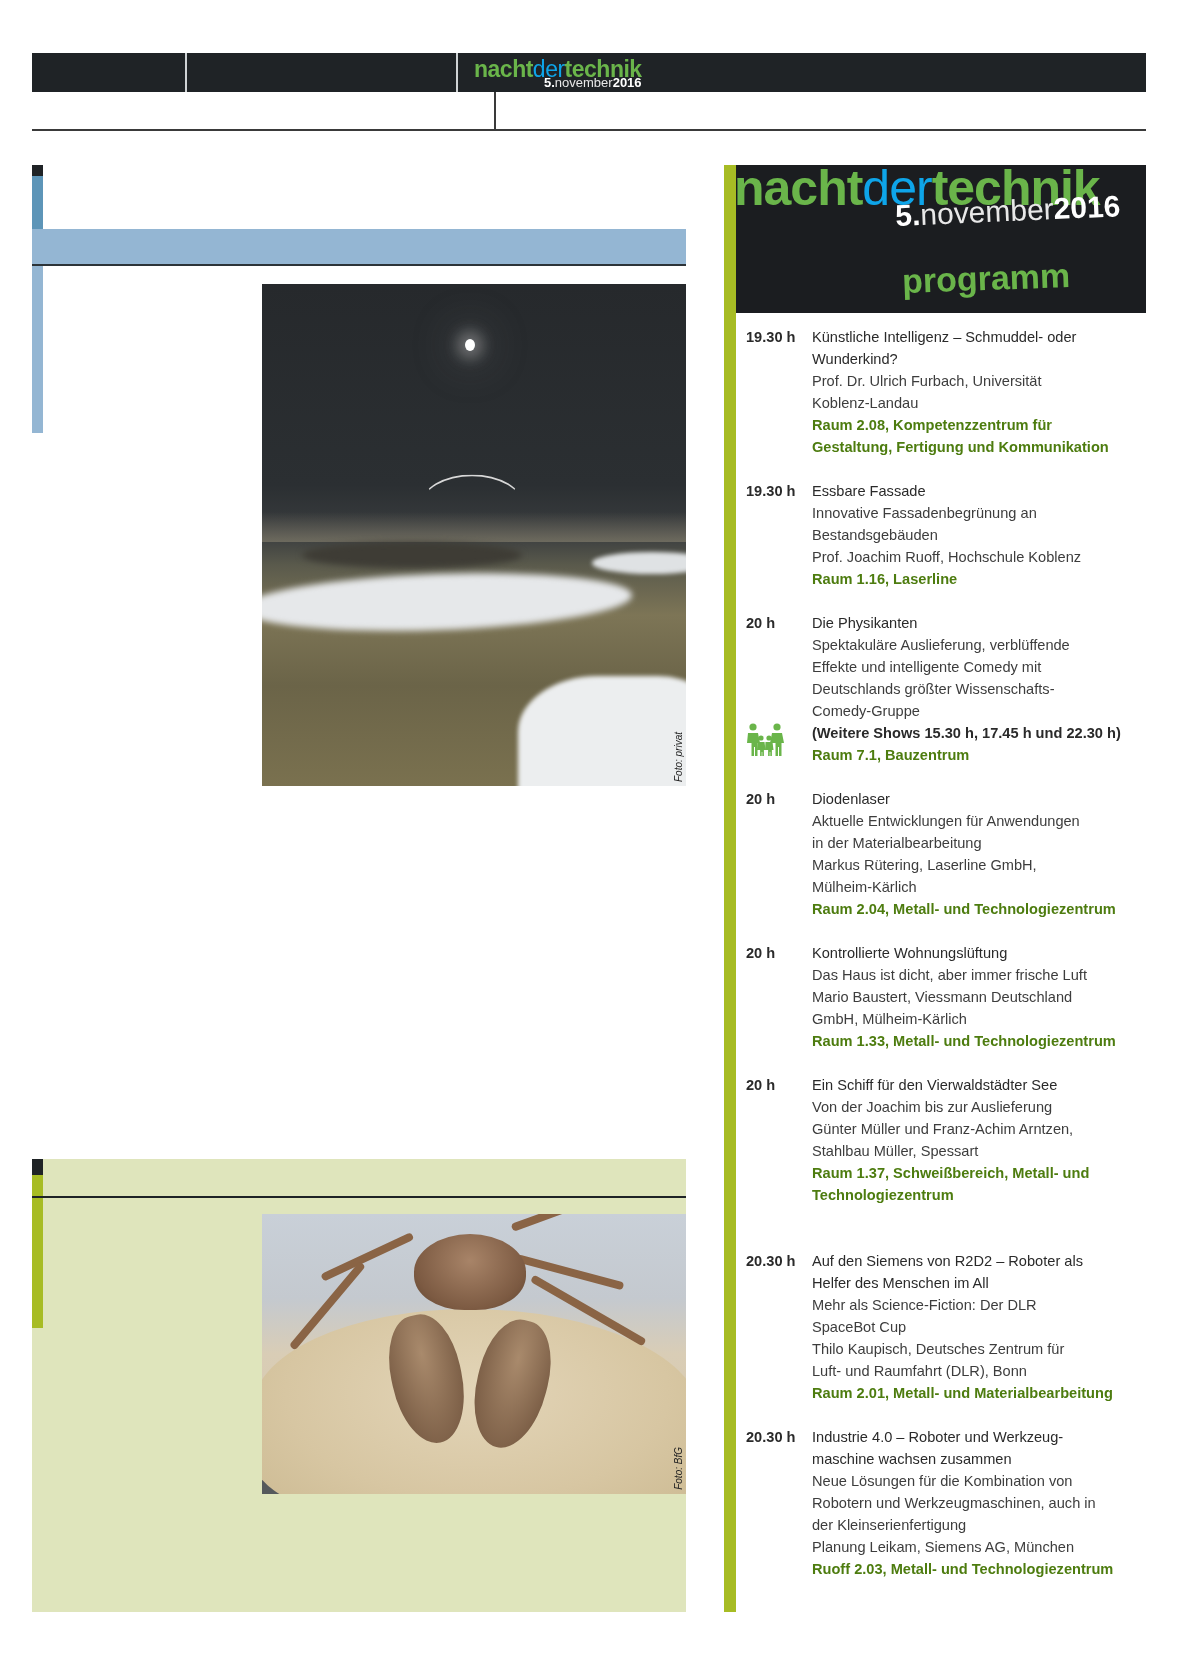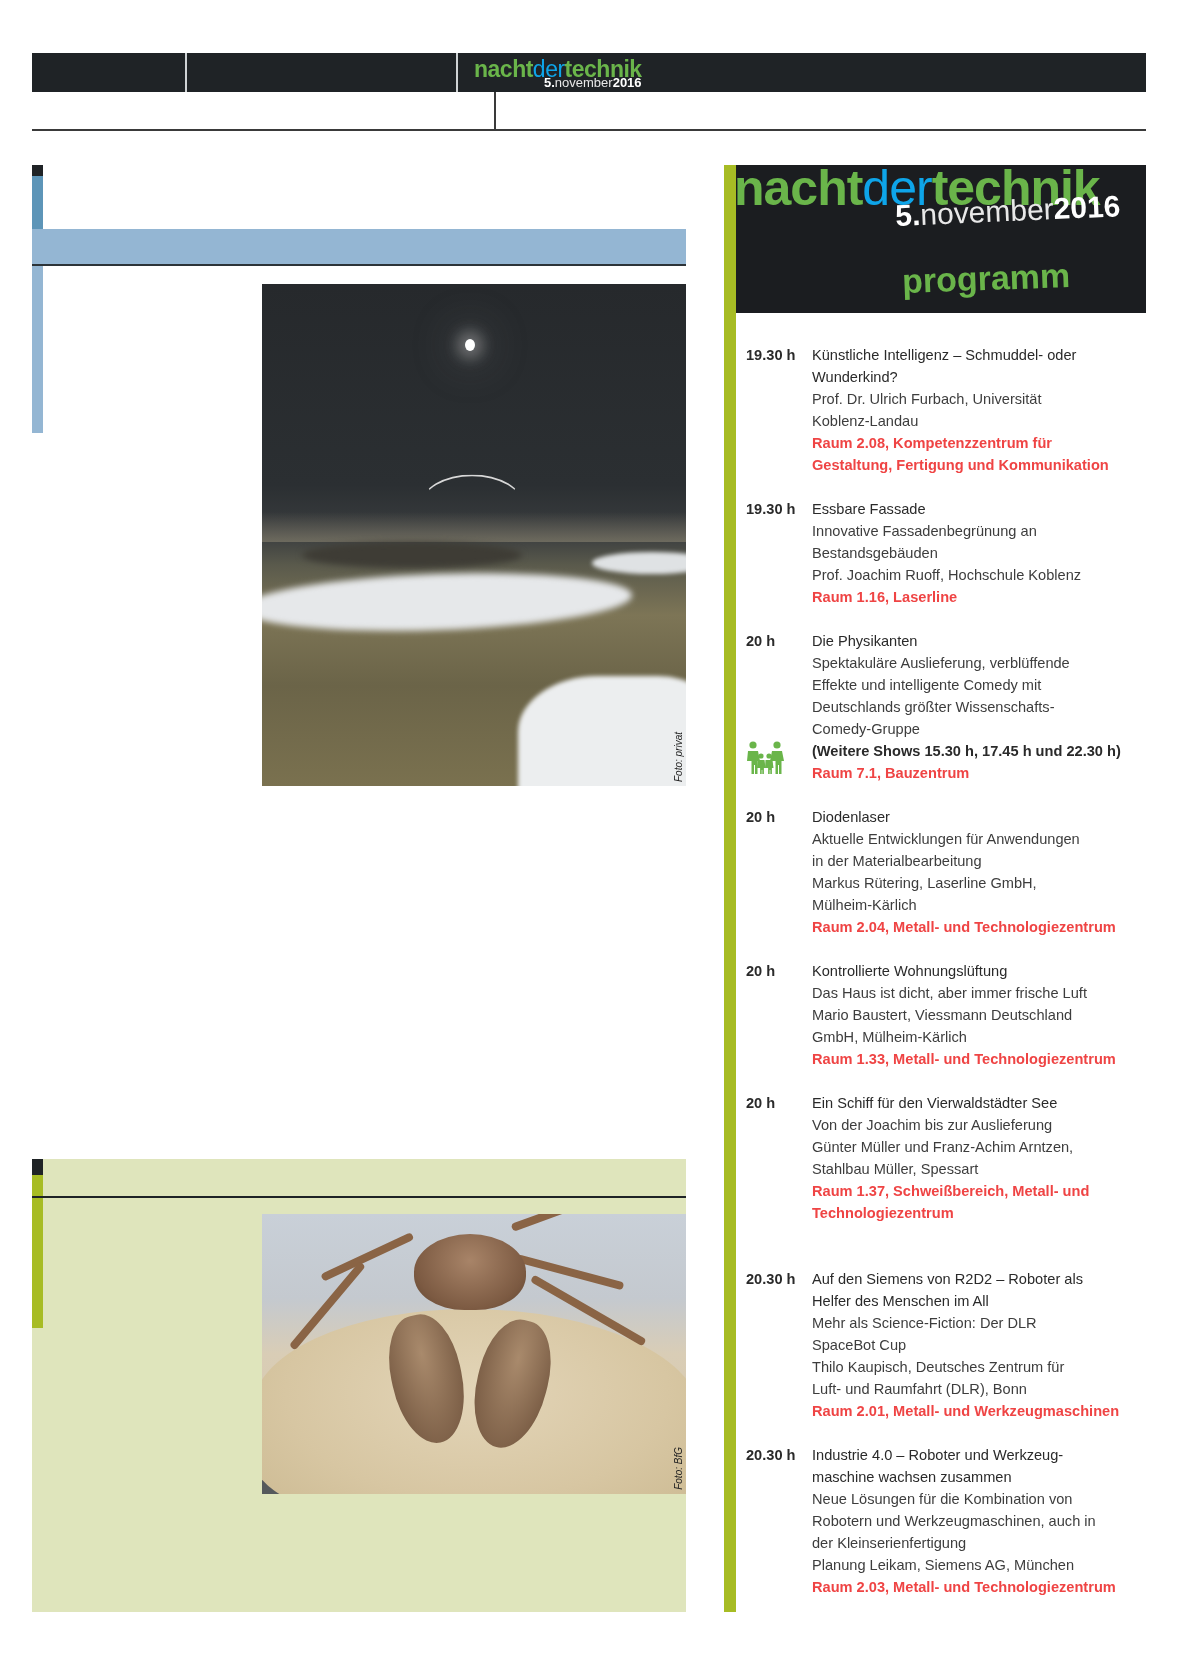--- a/index.html
+++ b/index.html
@@ -59,27 +59,27 @@
   .photo2 .credit { position: absolute; right: 2px; bottom: 4px; font-size: 10px; font-style: italic; color: #222;
                     writing-mode: vertical-rl; transform: rotate(180deg); }
 
   
   .prog-bar { position: absolute; left: 724px; top: 165px; width: 12px; height: 1447px; background: #a7bc24; }
   .prog-head { position: absolute; left: 736px; top: 165px; width: 410px; height: 148px; background: #1b1d20; overflow: hidden; }
   .prog-head .t1 { position: absolute; left: -2px; top: -2px; font-size: 50px; line-height: 1; letter-spacing: -1px; white-space: nowrap; }
   .prog-head .t2 { position: absolute; left: 160px; top: 36px; font-size: 30px; line-height: 1; white-space: nowrap; transform: rotate(-2.5deg); transform-origin: left bottom; }
   .prog-head .t3 { position: absolute; left: 166px; top: 96px; font-size: 34px; line-height: 1; white-space: nowrap; color: #6ab54a; font-weight: bold; transform: rotate(-2deg); }
 
-  .events { position: absolute; left: 746px; top: 344px; width: 400px; }
+  .events { position: absolute; left: 746px; top: 326px; width: 400px; }
   .event { position: relative; padding-left: 66px; font-size: 14.6px; line-height: 22px; }
   .event .time { position: absolute; left: 0; top: 0; font-weight: bold; color: #2a2a2a; white-space: nowrap; }
   .event .title { font-weight: normal; color: #2a2a2a; }
   .event .line { color: #3d3d3d; }
   .event .bold-line { font-weight: bold; color: #2a2a2a; }
-  .event .room { color: #ef4444; font-weight: bold; }
+  .event .room { color: #4d7c0f; font-weight: bold; }
   .family-icon { position: absolute; left: 0; top: 0; width: 40px; height: 36px; }
 </style>
 </head>
 <body>
 
 <div class="hdr-bar">
   <div class="hdr-sep" style="left:153px"></div>
   <div class="hdr-sep" style="left:424px"></div>
   <div class="hdr-logo">
     <div class="l1">
@@ -216,27 +216,27 @@
   </div>
 
   <div class="event" style="margin-bottom:22px;">
     <div class="time">20.30 h</div>
     <div class="title">Auf den Siemens von R2D2 – Roboter als</div>
     <div class="title">Helfer des Menschen im All</div>
     <div class="line">Mehr als Science-Fiction: Der DLR</div>
     <div class="line">SpaceBot Cup</div>
     <div class="line">Thilo Kaupisch, Deutsches Zentrum für</div>
     <div class="line">Luft- und Raumfahrt (DLR), Bonn</div>
-    <div class="room">Raum 2.01, Metall- und Werkzeugmaschinen</div>
+    <div class="room">Raum 2.01, Metall- und Materialbearbeitung</div>
   </div>
 
   <div class="event">
     <div class="time">20.30 h</div>
     <div class="title">Industrie 4.0 – Roboter und Werkzeug-</div>
     <div class="title">maschine wachsen zusammen</div>
     <div class="line">Neue Lösungen für die Kombination von</div>
     <div class="line">Robotern und Werkzeugmaschinen, auch in</div>
     <div class="line">der Kleinserienfertigung</div>
     <div class="line">Planung Leikam, Siemens AG, München</div>
-    <div class="room">Raum 2.03, Metall- und Technologiezentrum</div>
+    <div class="room">Ruoff 2.03, Metall- und Technologiezentrum</div>
   </div>
 
 </div>
 
 </body></html>

